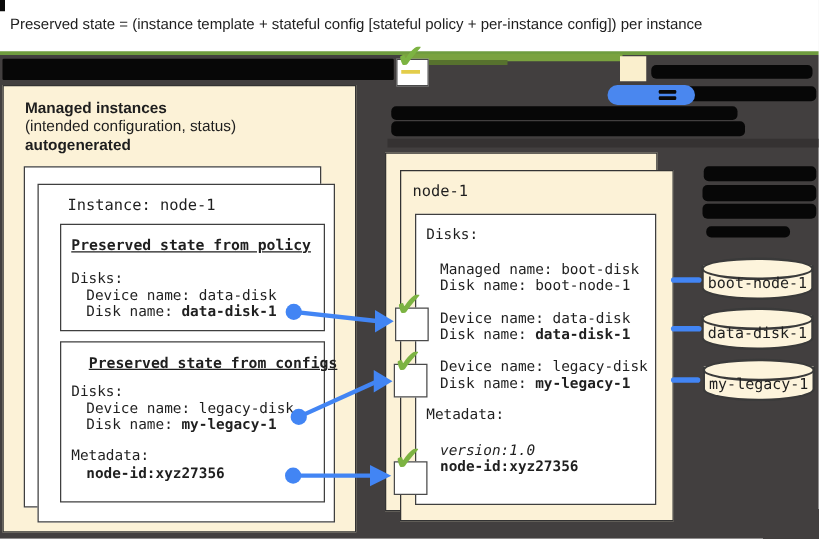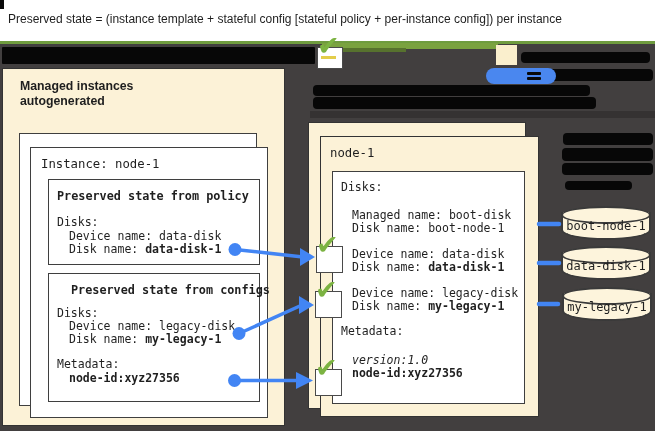--- a/index.html
+++ b/index.html
@@ -40,26 +40,26 @@
   .panel{background:#FCF2D7;border:1px solid #333;}
   .card{background:#ffffff;border:1px solid #3F3F3F;}
   .left-panel{left:2px;top:68px;width:281px;height:356px;}
   .lp-heading{left:20px;top:79px;font-size:12.3px;line-height:15px;color:#1e1e1e;}
   .bold{font-weight:bold;}
   .back-card-l{left:19px;top:133px;width:236px;height:271px;}
   .front-card-l{left:30px;top:147px;width:236px;height:269px;}
   .mono{position:absolute;font-family:"DejaVu Sans Mono",monospace;font-size:11.5px;
         color:#1f1f1f;white-space:pre;}
   .mono-md{font-size:12.3px;}
-  .mono-title{font-weight:bold;font-size:11.8px;}
+  .mono-title{font-weight:bold;font-size:11.8px;text-decoration:underline;}
   .inner-box{background:#ffffff;border:1px solid #3F3F3F;}
   .policy-box{left:48px;top:179px;width:210px;height:84px;}
   .configs-box{left:48px;top:273px;width:210px;height:127px;}
 
-  .instance-label{left:41px;top:157px;}
+  .instance-label{left:54px;top:157px;}
   .pb-title{left:57px;top:189px;}
   .pb-disks{left:57px;top:215px;}
   .pb-device{left:69px;top:229px;}
   .pb-disk{left:69px;top:242px;}
   .cb-title{left:71px;top:283px;}
   .cb-disks{left:57px;top:306px;}
   .cb-device{left:69px;top:319px;}
   .cb-disk{left:69px;top:332px;}
   .cb-meta{left:57px;top:357px;}
   .cb-nodeid{left:69px;top:371px;font-weight:bold;}
@@ -136,20 +136,21 @@
   <div class="abs olive-stripe"></div>
   <div class="abs tan-box"></div>
   <div class="checkbox cb-top">
     <span class="check">✔</span>
   </div>
   <div class="abs yellow-dash"></div>
 
   <div class="abs panel left-panel"></div>
   <div class="abs lp-heading">
     <div class="bold">Managed instances</div>
+    <div>(intended configuration, status)</div>
     <div class="bold">autogenerated</div>
   </div>
   <div class="abs card back-card-l"></div>
   <div class="abs card front-card-l"></div>
   <div class="mono mono-md instance-label">Instance: node-1</div>
 
   <div class="abs inner-box policy-box"></div>
   <div class="mono mono-title pb-title">Preserved state from policy</div>
   <div class="mono pb-disks">Disks:</div>
   <div class="mono pb-device">Device name: data-disk</div>

